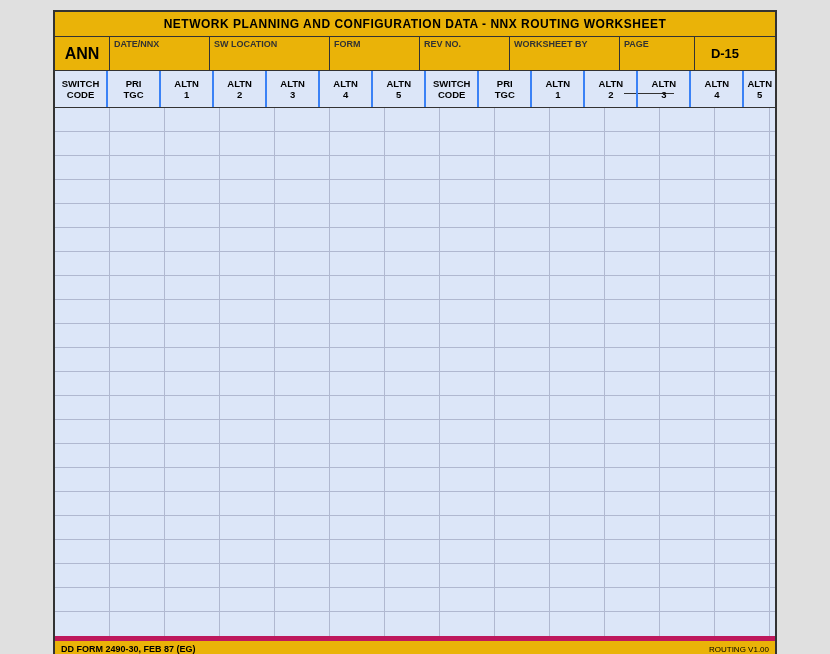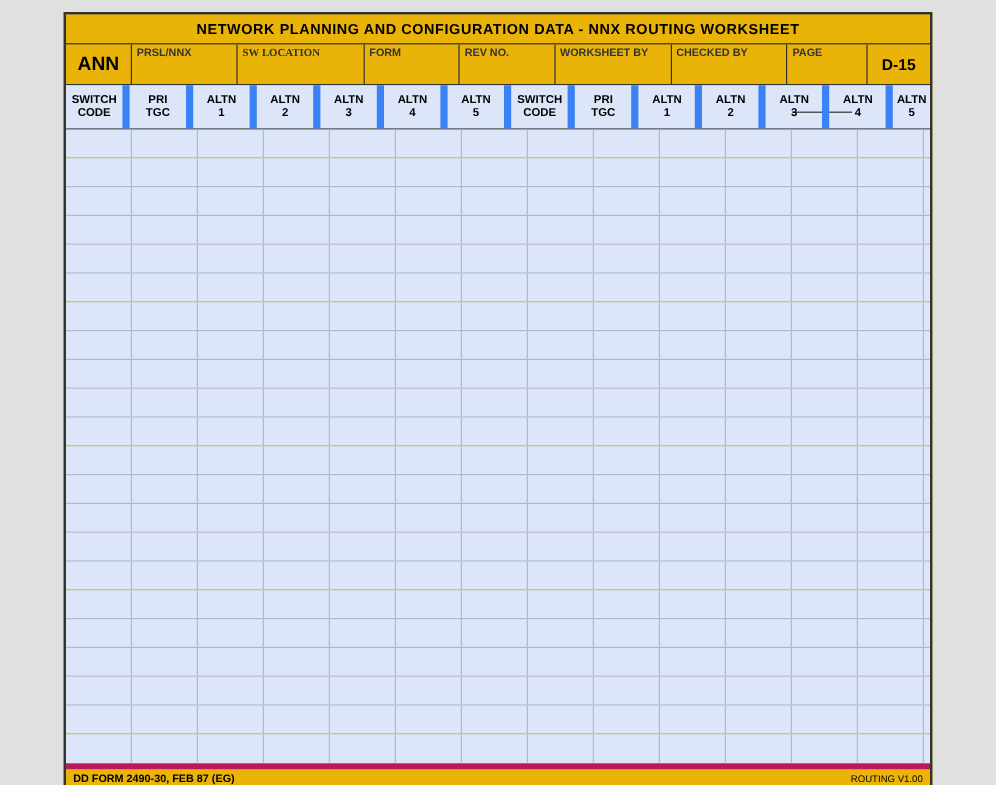--- a/index.html
+++ b/index.html
@@ -46,21 +46,21 @@
     }
 
     .header-cell .label {
       font-size: 9px;
       font-weight: bold;
       color: #333;
     }
 
     .h-ann { width: 55px; }
     .h-prsl { width: 100px; border-left: none; }
-    .h-swloc { width: 120px; font-family: Liberation Serif, serif; }
+    .h-swloc { width: 120px; }
     .h-date { width: 90px; }
     .h-revno { width: 90px; }
     .h-prepby { width: 110px; }
     .h-chkby { width: 110px; }
     .h-page { width: 75px; gap: 44px; }
 
     .page-of {
       font-size: 9px;
       font-weight: bold;
     }
@@ -80,21 +80,21 @@
     }
 
     
     .col-header-row {
       display: flex;
       border-bottom: 1px solid #333;
       background: #dce6f8;
     }
 
     .col-header-cell {
-      border-right: 6px solid #3b82f6;
+      border-right: 2px solid #3b82f6;
       padding: 2px 3px;
       font-weight: bold;
       font-size: 9.5px;
       text-align: center;
       display: flex;
       align-items: center;
       justify-content: center;
       flex-direction: column;
       line-height: 1.2;
       min-height: 36px;
@@ -167,36 +167,33 @@
 
 <div class="page-wrapper">
 
   <div class="main-title">NETWORK PLANNING AND CONFIGURATION DATA - NNX ROUTING WORKSHEET</div>
 
   <div class="header-row">
     <div class="header-cell h-ann">
       <div class="ann-label">ANN</div>
     </div>
     <div class="header-cell h-prsl">
-      <span class="label">PRSL/NNX</span>
+      <span class="label">DATE/NNX</span>
     </div>
     <div class="header-cell h-swloc">
       <span class="label">SW LOCATION</span>
     </div>
     <div class="header-cell h-date">
       <span class="label">FORM</span>
     </div>
     <div class="header-cell h-revno">
       <span class="label">REV NO.</span>
     </div>
     <div class="header-cell h-prepby">
       <span class="label">WORKSHEET BY</span>
-    </div>
-    <div class="header-cell h-chkby">
-      <span class="label">CHECKED BY</span>
     </div>
     <div class="header-cell h-page">
       <span class="label page-of">PAGE</span>
       <div class="page-of-line"></div>
       <span class="label page-of">OF</span>
     </div>
     <div class="header-id">D-15</div>
   </div>
 
   <div class="col-header-row" id="col-headers">

